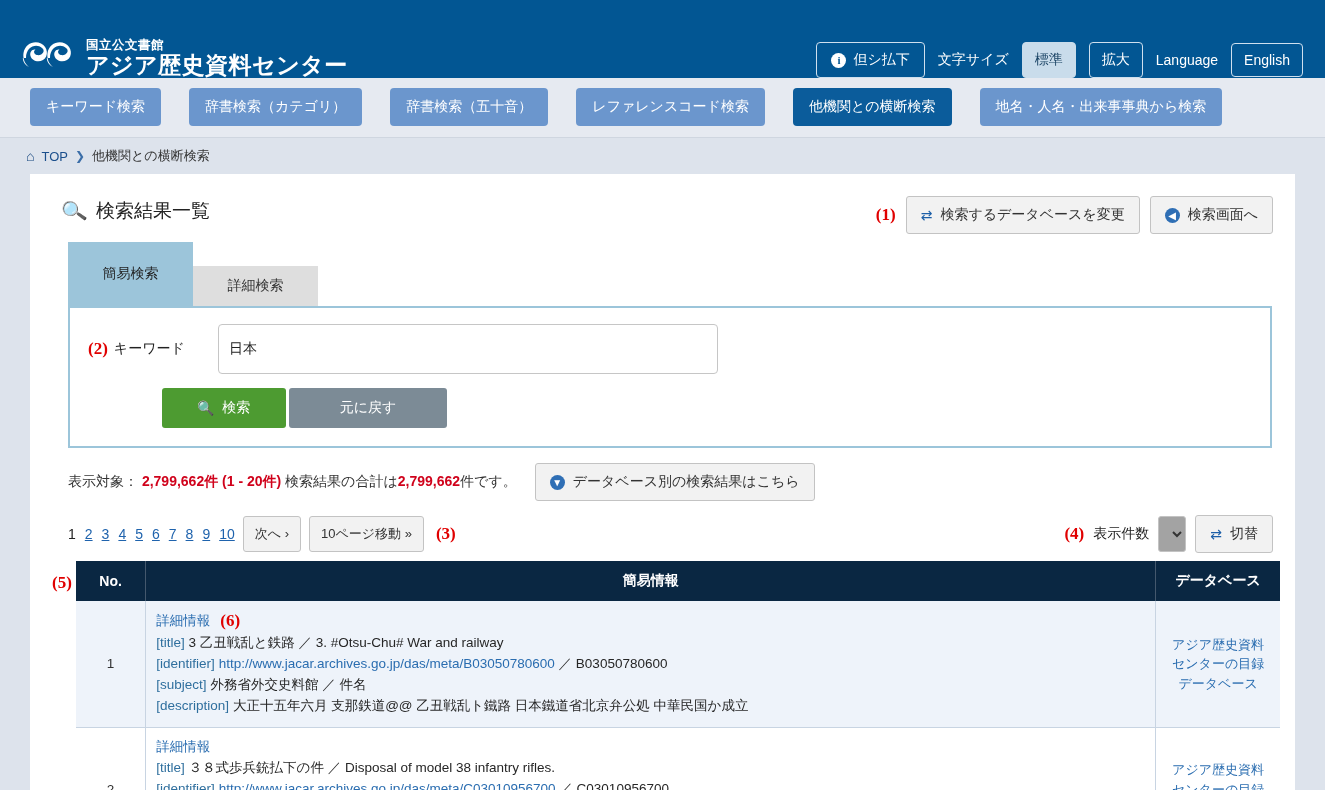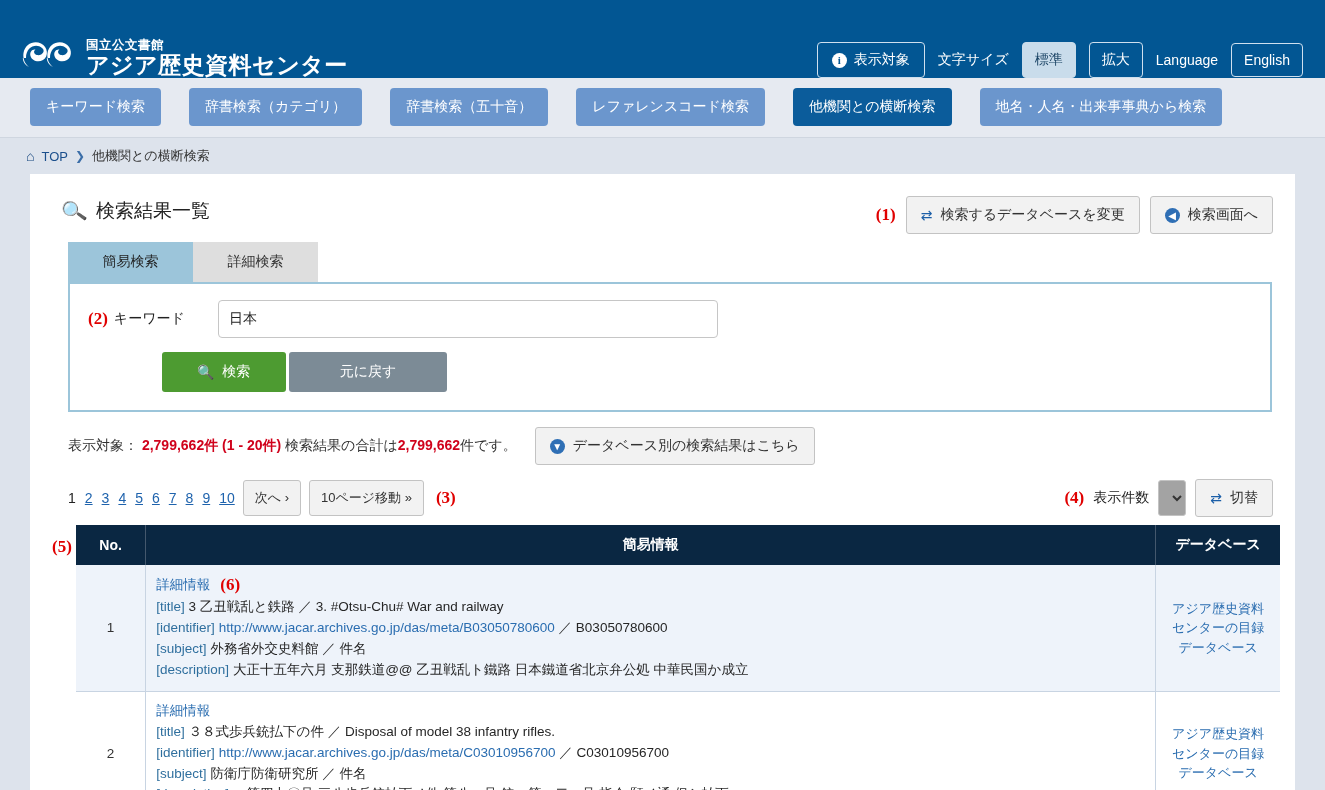--- a/index.html
+++ b/index.html
@@ -120,31 +120,31 @@
     font-size: 10px; display: inline-flex; align-items: center; justify-content: center;
   }
 
   
   .stabs { display: flex; margin: 8px 0 0 16px; }
   .stab {
     padding: 11px 30px; font-size: 14px; cursor: pointer;
     border: none; font-family: inherit; min-width: 125px; text-align: center;
   }
   .stab.active { background: #9cc5da; color: #1f1f1f; }
-  .stab.inactive { background: #dedede; color: #333; }
+  .stab.inactive { background: #dedede; color: #333; margin-top: 24px; }
 
   .search-box {
     border: 2px solid #9cc5da; background: #fff;
     margin: 0 0 0 16px; padding: 16px 18px 18px 18px;
     width: 1204px;
   }
   .kw-row { display: flex; align-items: center; gap: 10px; }
   .kw-label { font-size: 14px; color: #222; width: 120px; display: flex; align-items: center; gap: 6px; }
   .kw-input {
-    width: 500px; height: 38px; padding: 4px 10px;
+    width: 500px; height: 50px; padding: 4px 10px;
     border: 1px solid #c6c6c6; border-radius: 4px;
     font-size: 14px; font-family: inherit; color: #222;
     background: #fff;
   }
   .btn-row { display: flex; gap: 3px; margin: 14px 0 0 74px; }
   .btn-green {
     background: #4d9b31; color: #fff; border: none; border-radius: 3px;
     padding: 11px 0; width: 124px; font-size: 14px; cursor: pointer;
     display: inline-flex; align-items: center; justify-content: center; gap: 7px;
     font-family: inherit;
@@ -226,21 +226,21 @@
     </svg>
     <div class="brand-text">
       <span class="brand-small">国立公文書館</span>
       <span class="brand-big">アジア歴史資料センター</span>
     </div>
   </div>
 
   <div class="header-right">
     <button class="hbtn">
       <span class="info-circle">i</span>
-      <span>表示対象</span>
+      <span>但シ払下</span>
     </button>
     <span class="hlabel">文字サイズ</span>
     <button class="hbtn small selected">標準</button>
     <button class="hbtn small">拡大</button>
     <span class="hlabel">Language</span>
     <button class="hbtn small">English</button>
   </div>
 </div>
 
 <div class="nav-bar">

